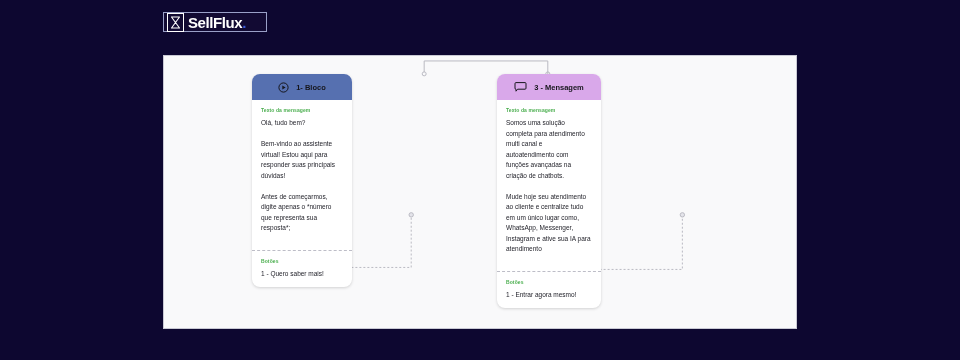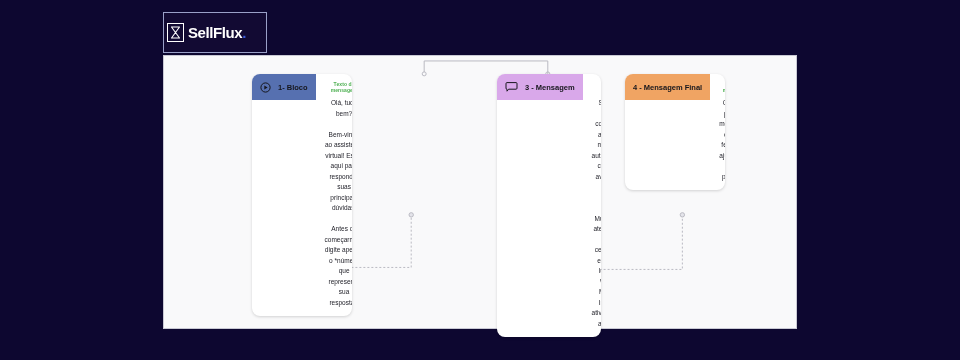--- a/index.html
+++ b/index.html
@@ -7,21 +7,21 @@
     width: 960px; height: 360px;
     background: #0d0730;
     font-family: "Liberation Sans", sans-serif;
     overflow: hidden;
   }
   #root { position: relative; width: 960px; height: 360px; }
 
   
   .logo-box {
     position: absolute; left: 163px; top: 12px;
-    width: 104px; height: 41px;
+    width: 104px; height: 20px;
     background: #120a33;
     border: 1px solid #9aa0c8;
     display: flex; align-items: center; gap: 4px;
     padding: 0 3px;
   }
   .logo-mark {
     width: 17px; height: 19px;
     border: 1.5px solid #ffffff;
     display: flex; align-items: center; justify-content: center;
     flex: 0 0 auto;
@@ -44,21 +44,21 @@
   
   .connectors { position: absolute; inset: 0; width: 100%; height: 100%; }
 
   
   .card {
     position: absolute;
     background: #ffffff;
     border-radius: 8px;
     box-shadow: 0 1px 3px rgba(0,0,0,0.16);
     overflow: hidden;
-    display: flex; flex-direction: row; text-align: center;
+    display: flex; flex-direction: column;
   }
   .card-header {
     height: 26px;
     display: flex; align-items: center; justify-content: center;
     gap: 7px;
     padding: 0 8px;
   }
   .card-header .title {
     font-size: 7.5px; font-weight: bold; color: #16161c;
     white-space: nowrap;
@@ -156,24 +156,15 @@
 
 Mude hoje seu atendimento ao cliente e centralize tudo em um único lugar como, WhatsApp, Messenger, Instagram e ative sua IA para atendimento</div>
       </div>
       <div class="divider"></div>
       <div class="btn-block">
         <div class="section-label">Botões</div>
         <div class="btn-text">1 - Entrar agora mesmo!</div>
       </div>
     </div>
 
-    <div class="card" id="card-4">
-      <div class="card-header" style="background:#f0a463">
-        <span class="title">4 - Mensagem Final</span>
-      </div>
-      <div class="card-body">
-        <div class="section-label">Texto da mensagem</div>
-        <div class="msg-text">Obrigado pela sua mensagem, estamos felizes por ajudar você nesse processo!</div>
-      </div>
-    </div>
 
   </div>
 </div>
 
 </body></html>

